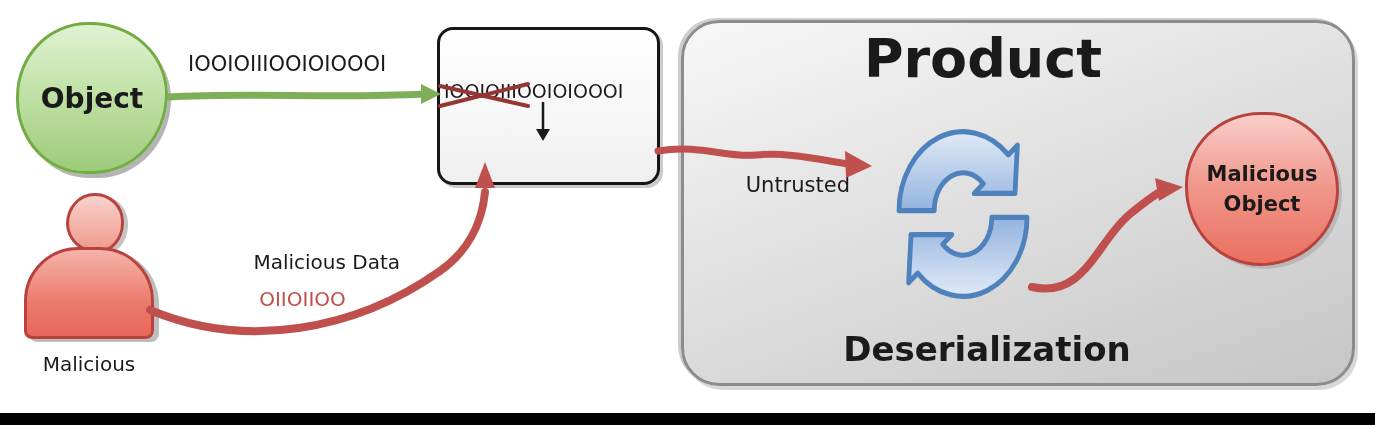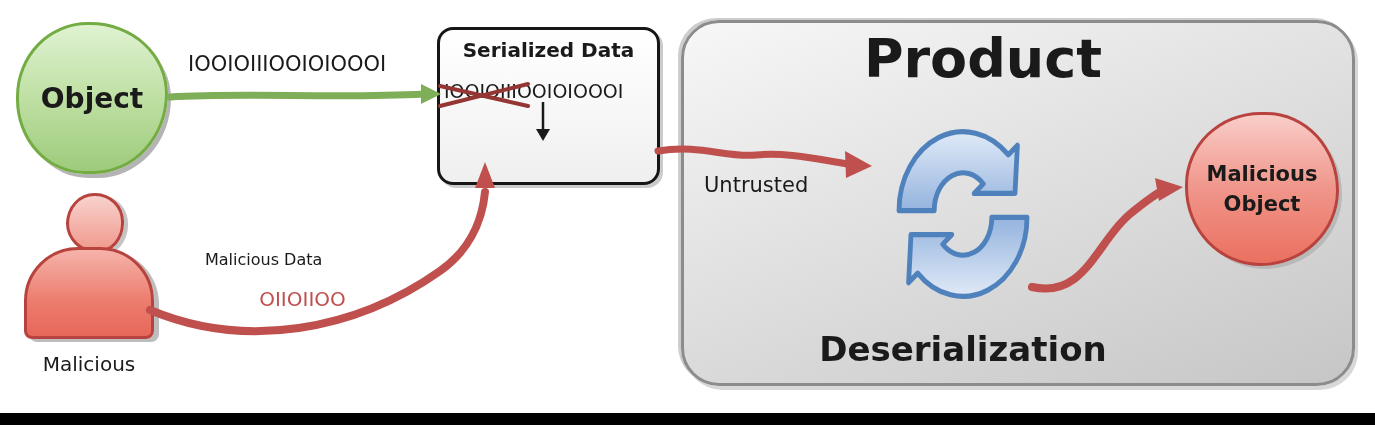--- a/index.html
+++ b/index.html
@@ -92,38 +92,38 @@
     text-align: center;
     font-size: 20px;
     line-height: 30px;
     z-index: 3;
   }
 
   
   .malicious-data-label {
     position: absolute;
     left: 205px; top: 250px; width: 195px;
-    text-align: left;
-    font-size: 16px;
+    text-align: right;
+    font-size: 20px;
     z-index: 6; white-space: nowrap;
   }
   .malicious-data-binary {
     position: absolute;
     left: 205px; top: 287px; width: 195px;
     text-align: center;
     font-size: 20px;
     color: #c0504d;
     z-index: 6; white-space: nowrap;
   }
 
   
   .untrusted-label {
     position: absolute;
     left: 704px; top: 170px; width: 146px;
-    text-align: left;
+    text-align: right;
     font-size: 21px;
     line-height: 31px;
     z-index: 6;
   }
 
   
   .product-box {
     position: absolute;
     left: 681px; top: 20px;
     width: 674px; height: 366px;
@@ -131,21 +131,21 @@
     border: 3px solid #8c8c8c;
     border-radius: 38px;
     box-shadow: -3px -2px 0 0 #cdcdcd, 3px 4px 0 0 #d8d8d8;
     z-index: 1;
   }
   .pbox-center {
     position: absolute; left: 0; width: 558px;
     text-align: center;
   }
   .product-title { top: 4px; font-size: 54px; font-weight: bold; padding-left: 40px; }
-  .deserialization-label { top: 306px; font-size: 34px; font-weight: bold; }
+  .deserialization-label { top: 306px; font-size: 34px; font-weight: bold; margin-left: 24px; }
   .sync-icon {
     position: absolute;
     left: 199px; top: 88px;
     width: 160px; height: 206px;
   }
 
   
   .malicious-object {
     position: absolute;
     left: 1185px; top: 112px;
@@ -183,21 +183,20 @@
 
 <div class="canvas">
 
   <div class="object-node">
     <span>Object</span>
   </div>
 
   <div class="serialize-binary">IOOIOIIIOOIOIOOOI</div>
 
   <div class="serialized-box">
-    <div class="sbox-title">Serialized Data</div>
     <div class="sbox-line line1"><span class="struck">IOOIOIII</span><span>OOIOIOOOI</span></div>
   </div>
 
   <div class="user-head"></div>
   <div class="user-body"></div>
   <div class="user-label">
     <div>Malicious</div>
   </div>
 
   <div class="malicious-data-label">Malicious Data</div>

